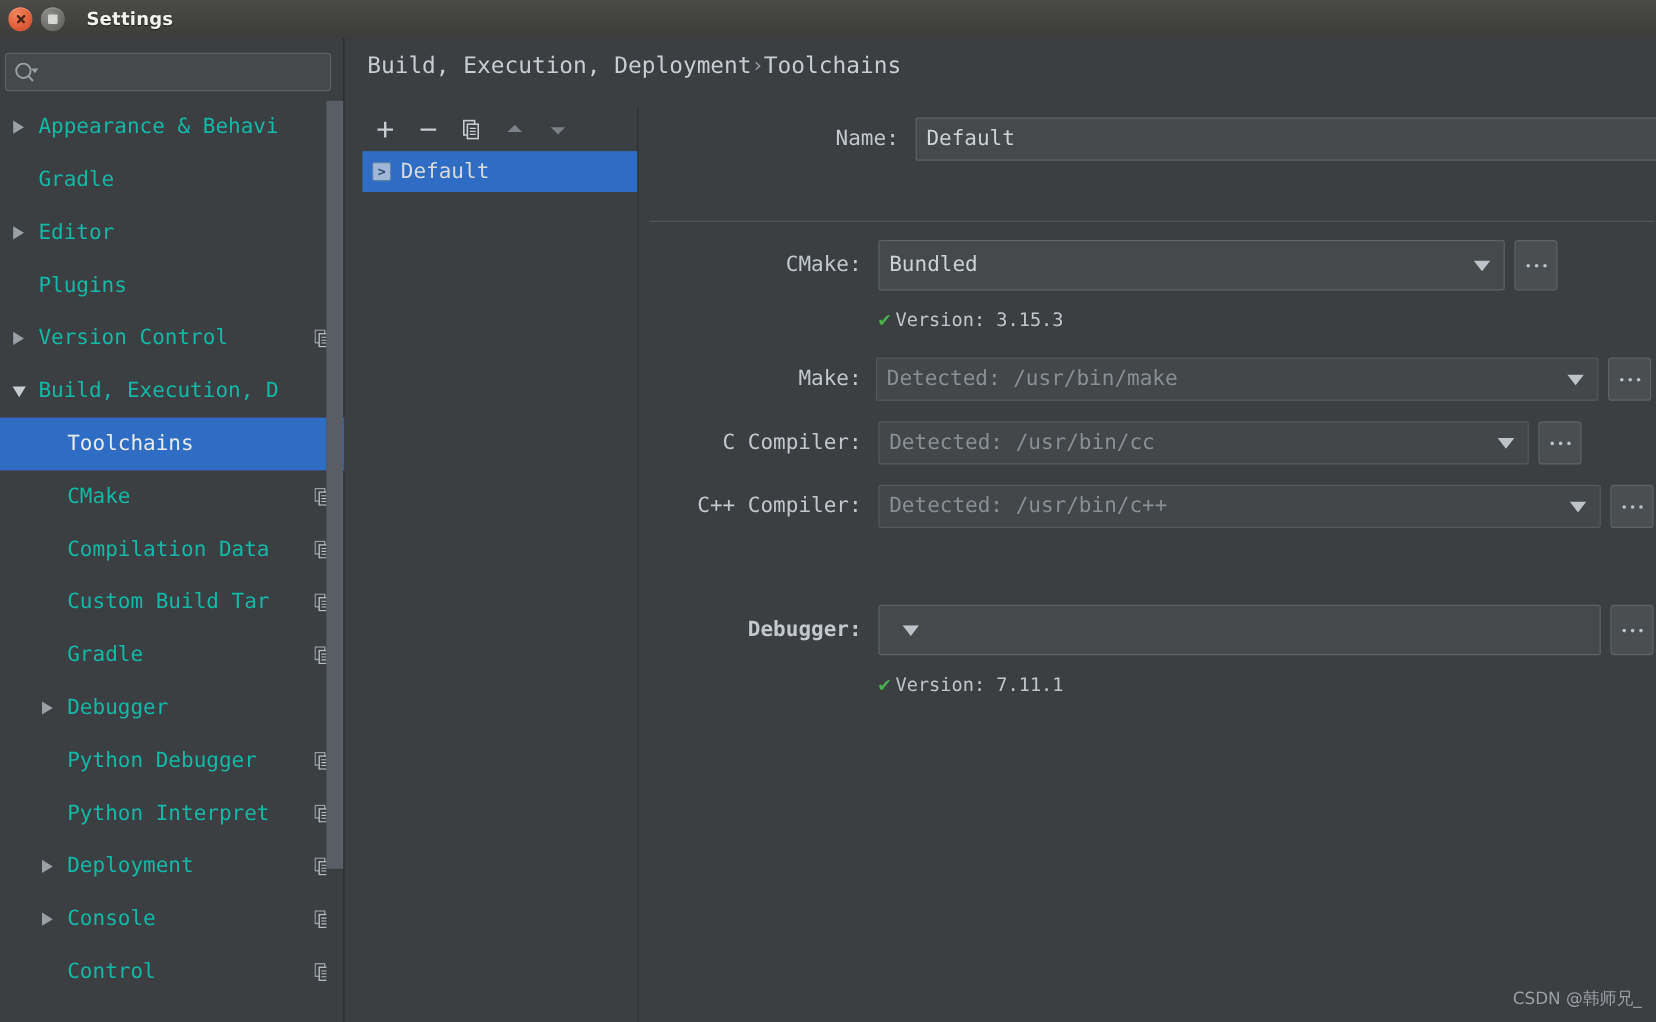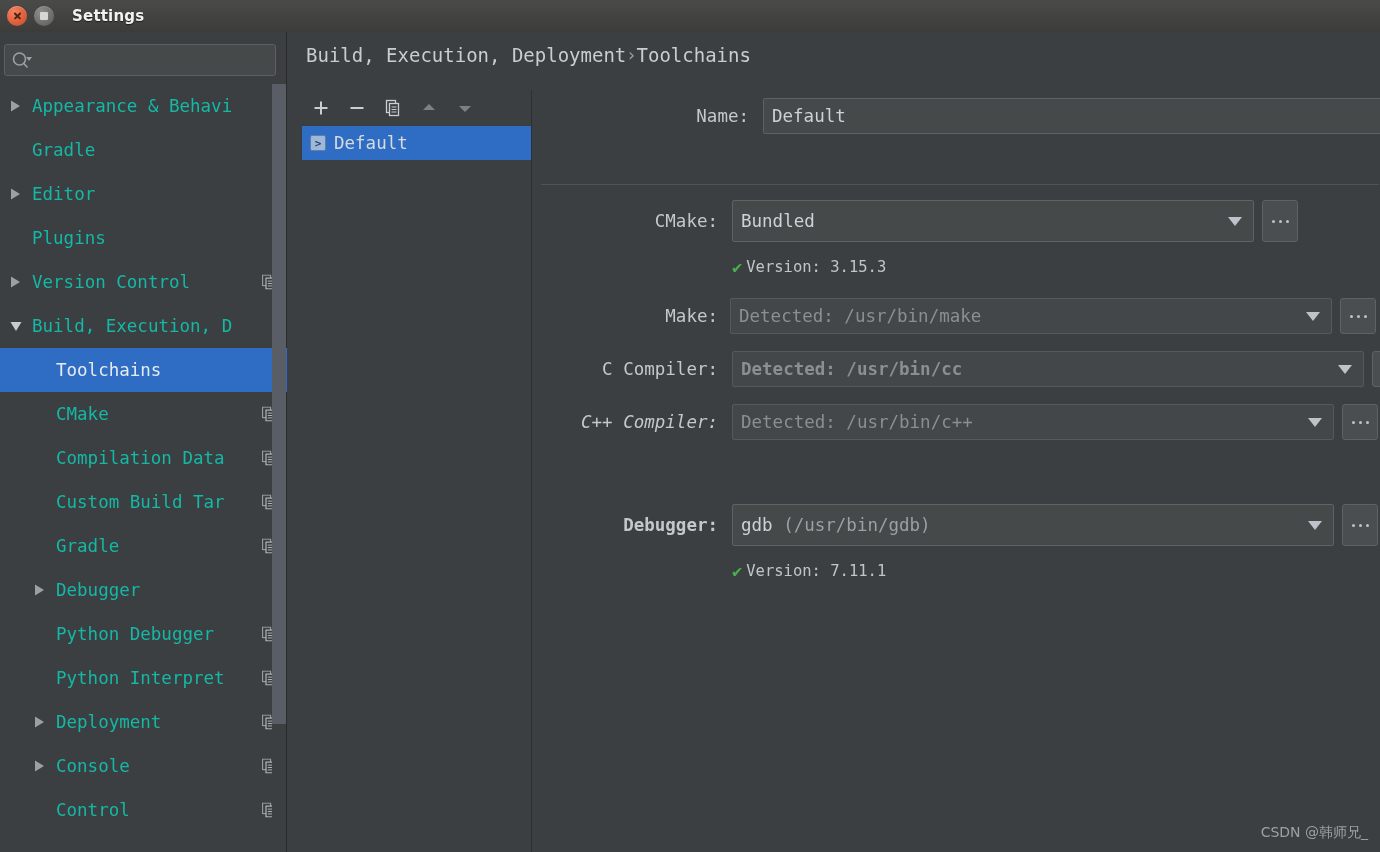--- a/index.html
+++ b/index.html
@@ -605,59 +605,55 @@
         </span>
         <span class="browse" style="height:36px;">
           <i></i>
           <i></i>
           <i></i>
         </span>
       </div>
 
       <div class="frow" style="left:0; top:261px;">
         <span class="flabel" style="width:185px;">C Compiler:</span>
-        <span class="field combo disabled" style="width:632px; margin-left:14px; height:36px;font-weight:bold;">
+        <span class="field combo disabled" style="width:542px; margin-left:14px; height:36px;">
           <span class="combo-text">Detected: /usr/bin/cc</span>
           <span class="combo-arrow">
             <svg width="14" height="9" viewBox="0 0 14 9">
                 <polygon points="0,0 14,0 7,9" fill="#bdc3c9"></polygon>
               </svg>
           </span>
         </span>
         <span class="browse" style="height:36px;">
           <i></i>
           <i></i>
           <i></i>
         </span>
       </div>
 
       <div class="frow" style="left:0; top:314px;">
-        <span class="flabel" style="width:185px;font-style:italic;">C++ Compiler:</span>
+        <span class="flabel" style="width:185px;">C++ Compiler:</span>
         <span class="field combo disabled" style="width:602px; margin-left:14px; height:36px;">
           <span class="combo-text">Detected: /usr/bin/c++</span>
           <span class="combo-arrow">
             <svg width="14" height="9" viewBox="0 0 14 9">
                 <polygon points="0,0 14,0 7,9" fill="#bdc3c9"></polygon>
               </svg>
           </span>
         </span>
         <span class="browse" style="height:36px;">
           <i></i>
           <i></i>
           <i></i>
         </span>
       </div>
 
       <div class="frow" style="left:0; top:414px;">
         <span class="flabel" style="width:185px;font-weight:bold;">Debugger:</span>
         <span class="field combo" style="width:602px; margin-left:14px;">
-          <span class="combo-text">
-            <span>gdb</span>
-            <span class="dbg-dim">(/usr/bin/gdb)</span>
-          </span>
           <span class="combo-arrow">
             <svg width="14" height="9" viewBox="0 0 14 9">
                 <polygon points="0,0 14,0 7,9" fill="#bdc3c9"></polygon>
               </svg>
           </span>
         </span>
         <span class="browse">
           <i></i>
           <i></i>
           <i></i>

